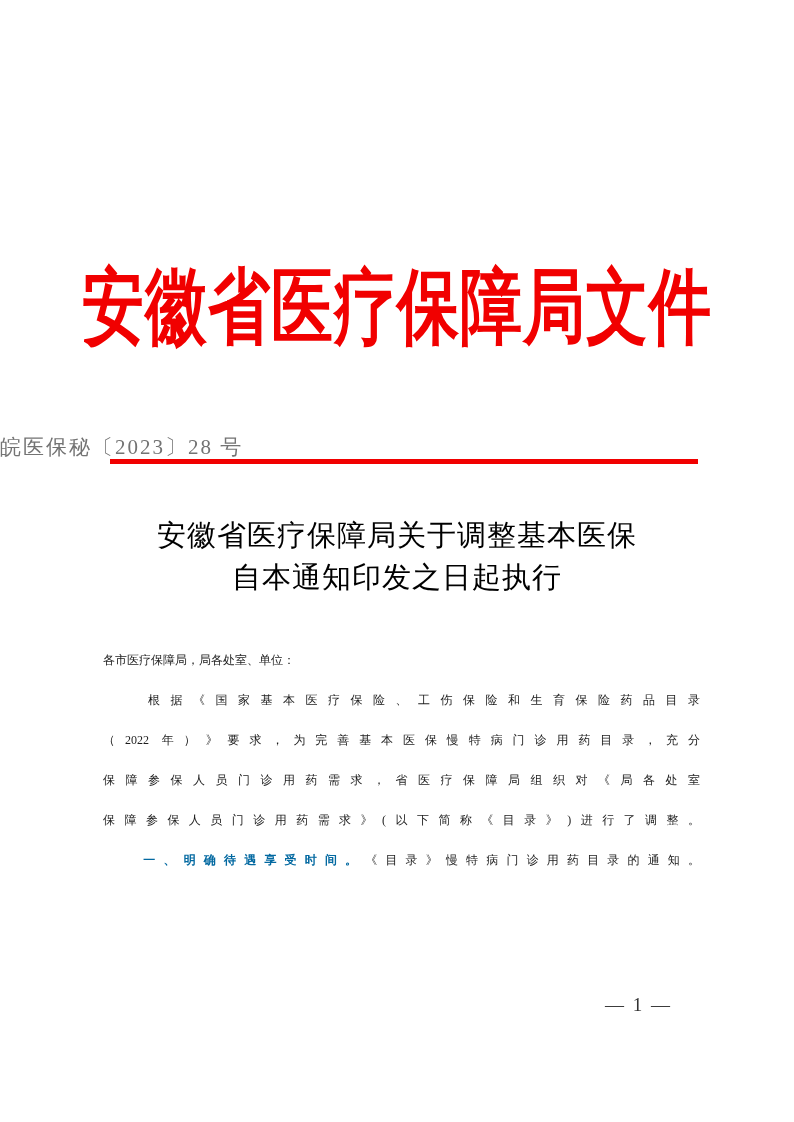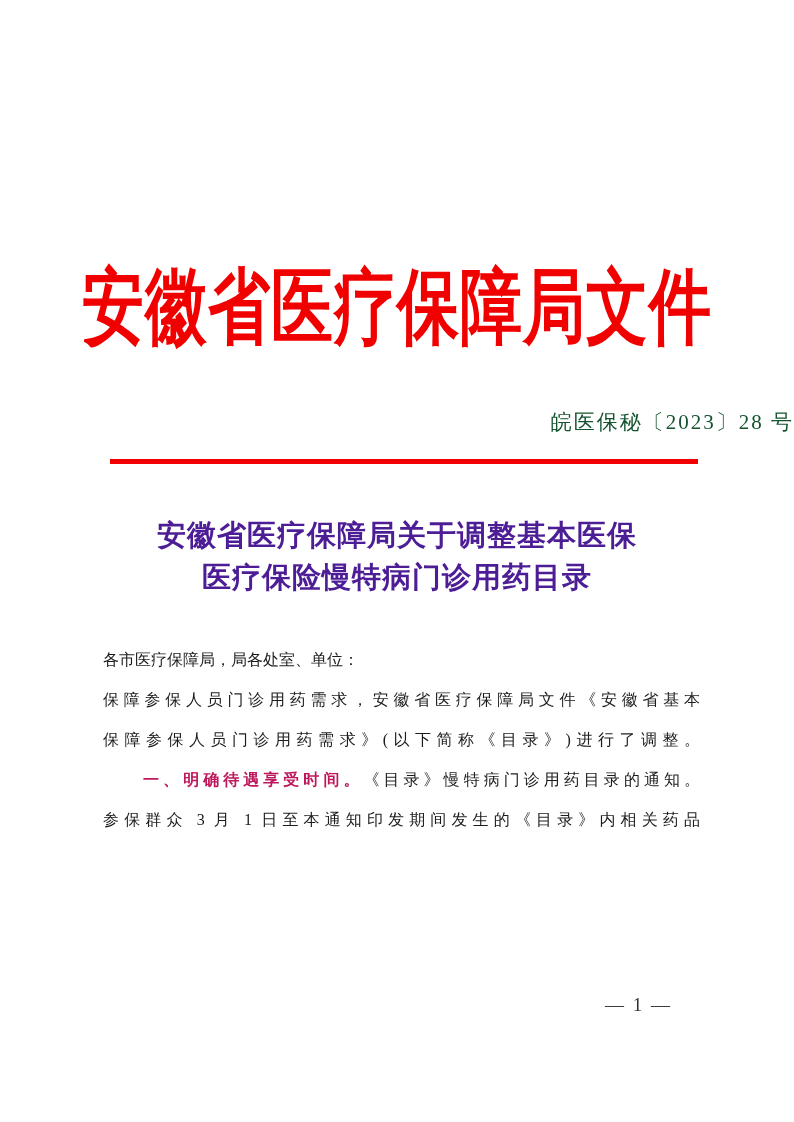--- a/index.html
+++ b/index.html
@@ -22,70 +22,70 @@
     font-weight: bold;
     font-size: 62px;
     line-height: 62px;
     letter-spacing: 1px;
     white-space: nowrap;
     transform: scaleY(1.33);
     transform-origin: center center;
   }
   .doc-number {
     position: absolute;
-    top: 408px;
+    top: 433px;
     left: 0;
     width: 100%;
-    text-align: right;
+    text-align: left;
     font-size: 21px;
     letter-spacing: 2px;
-    color: #14532d;
+    color: #737373;
   }
   .red-line {
     position: absolute;
     top: 459px;
     left: 110px;
     width: 588px;
     height: 5px;
     background: #f10000;
   }
   .doc-title {
     position: absolute;
     top: 514px;
     left: 0;
     width: 100%;
     text-align: center;
     font-size: 29px;
     line-height: 42px;
-    font-weight: bold;
-    color: #4c1d95;
+    font-weight: normal;
+    color: #000000;
     letter-spacing: 1px;
   }
   .body-block {
     position: absolute;
     top: 640px;
     left: 103px;
     width: 597px;
-    font-size: 16px;
+    font-size: 12px;
     color: #1c1c1c;
   }
   .bline {
     height: 40px;
     line-height: 40px;
     overflow: hidden;
   }
   .j {
     text-align: justify;
     text-align-last: justify;
     text-justify: inter-character;
   }
   .hei {
     font-family: Liberation Sans, sans-serif;
     font-weight: bold;
-    color: #be185d;
+    color: #0369a1;
   }
   .page-num {
     position: absolute;
     top: 993px;
     right: 122px;
     font-size: 19px;
     line-height: 24px;
     letter-spacing: 2px;
     color: #333333;
   }
@@ -96,28 +96,29 @@
 <div class="page">
 
   <div class="org-title">安徽省医疗保障局文件</div>
 
   <div class="doc-number">皖医保秘〔2023〕28 号</div>
 
   <div class="red-line"></div>
 
   <div class="doc-title">
     <div>安徽省医疗保障局关于调整基本医保</div>
-    <div>医疗保险慢特病门诊用药目录</div>
+    <div>自本通知印发之日起执行</div>
   </div>
 
   <div class="body-block">
     <div class="bline">各市医疗保障局，局各处室、单位：</div>
-    <div class="bline j">保障参保人员门诊用药需求，安徽省医疗保障局文件《安徽省基本</div>
+    <div class="bline j">　　根据《国家基本医疗保险、工伤保险和生育保险药品目录</div>
+    <div class="bline j">（2022 年）》要求，为完善基本医保慢特病门诊用药目录，充分</div>
+    <div class="bline j">保障参保人员门诊用药需求，省医疗保障局组织对《局各处室</div>
     <div class="bline j">保障参保人员门诊用药需求》(以下简称《目录》)进行了调整。</div>
     <div class="bline j">
       <span class="hei">　　一、明确待遇享受时间。</span><span>《目录》慢特病门诊用药目录的通知。</span>
     </div>
-    <div class="bline j">参保群众 3 月 1 日至本通知印发期间发生的《目录》内相关药品</div>
   </div>
 
   <div class="page-num">— 1 —</div>
 
 </div>
 
 </body></html>

